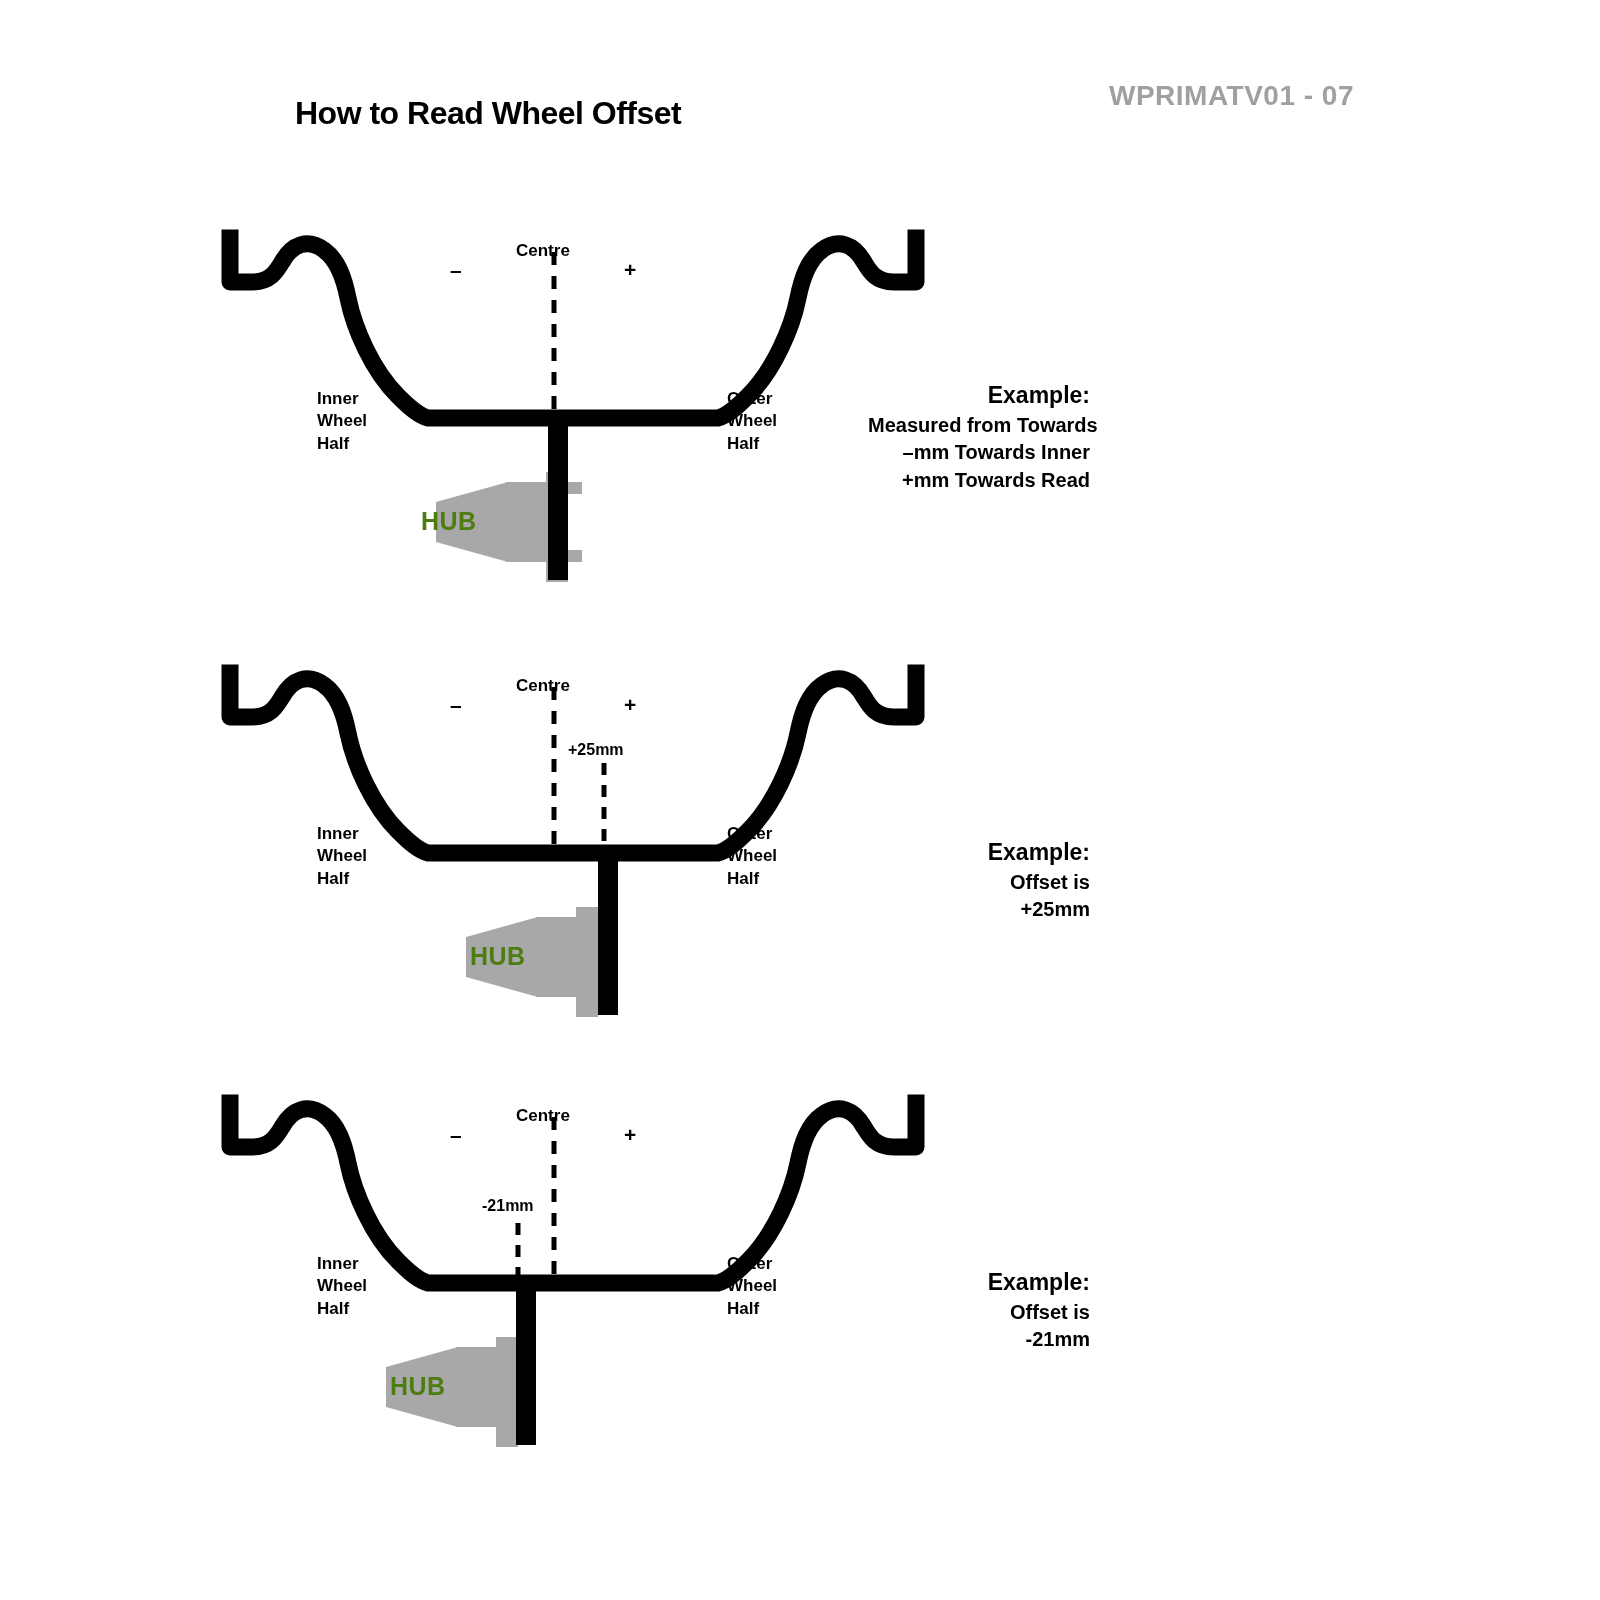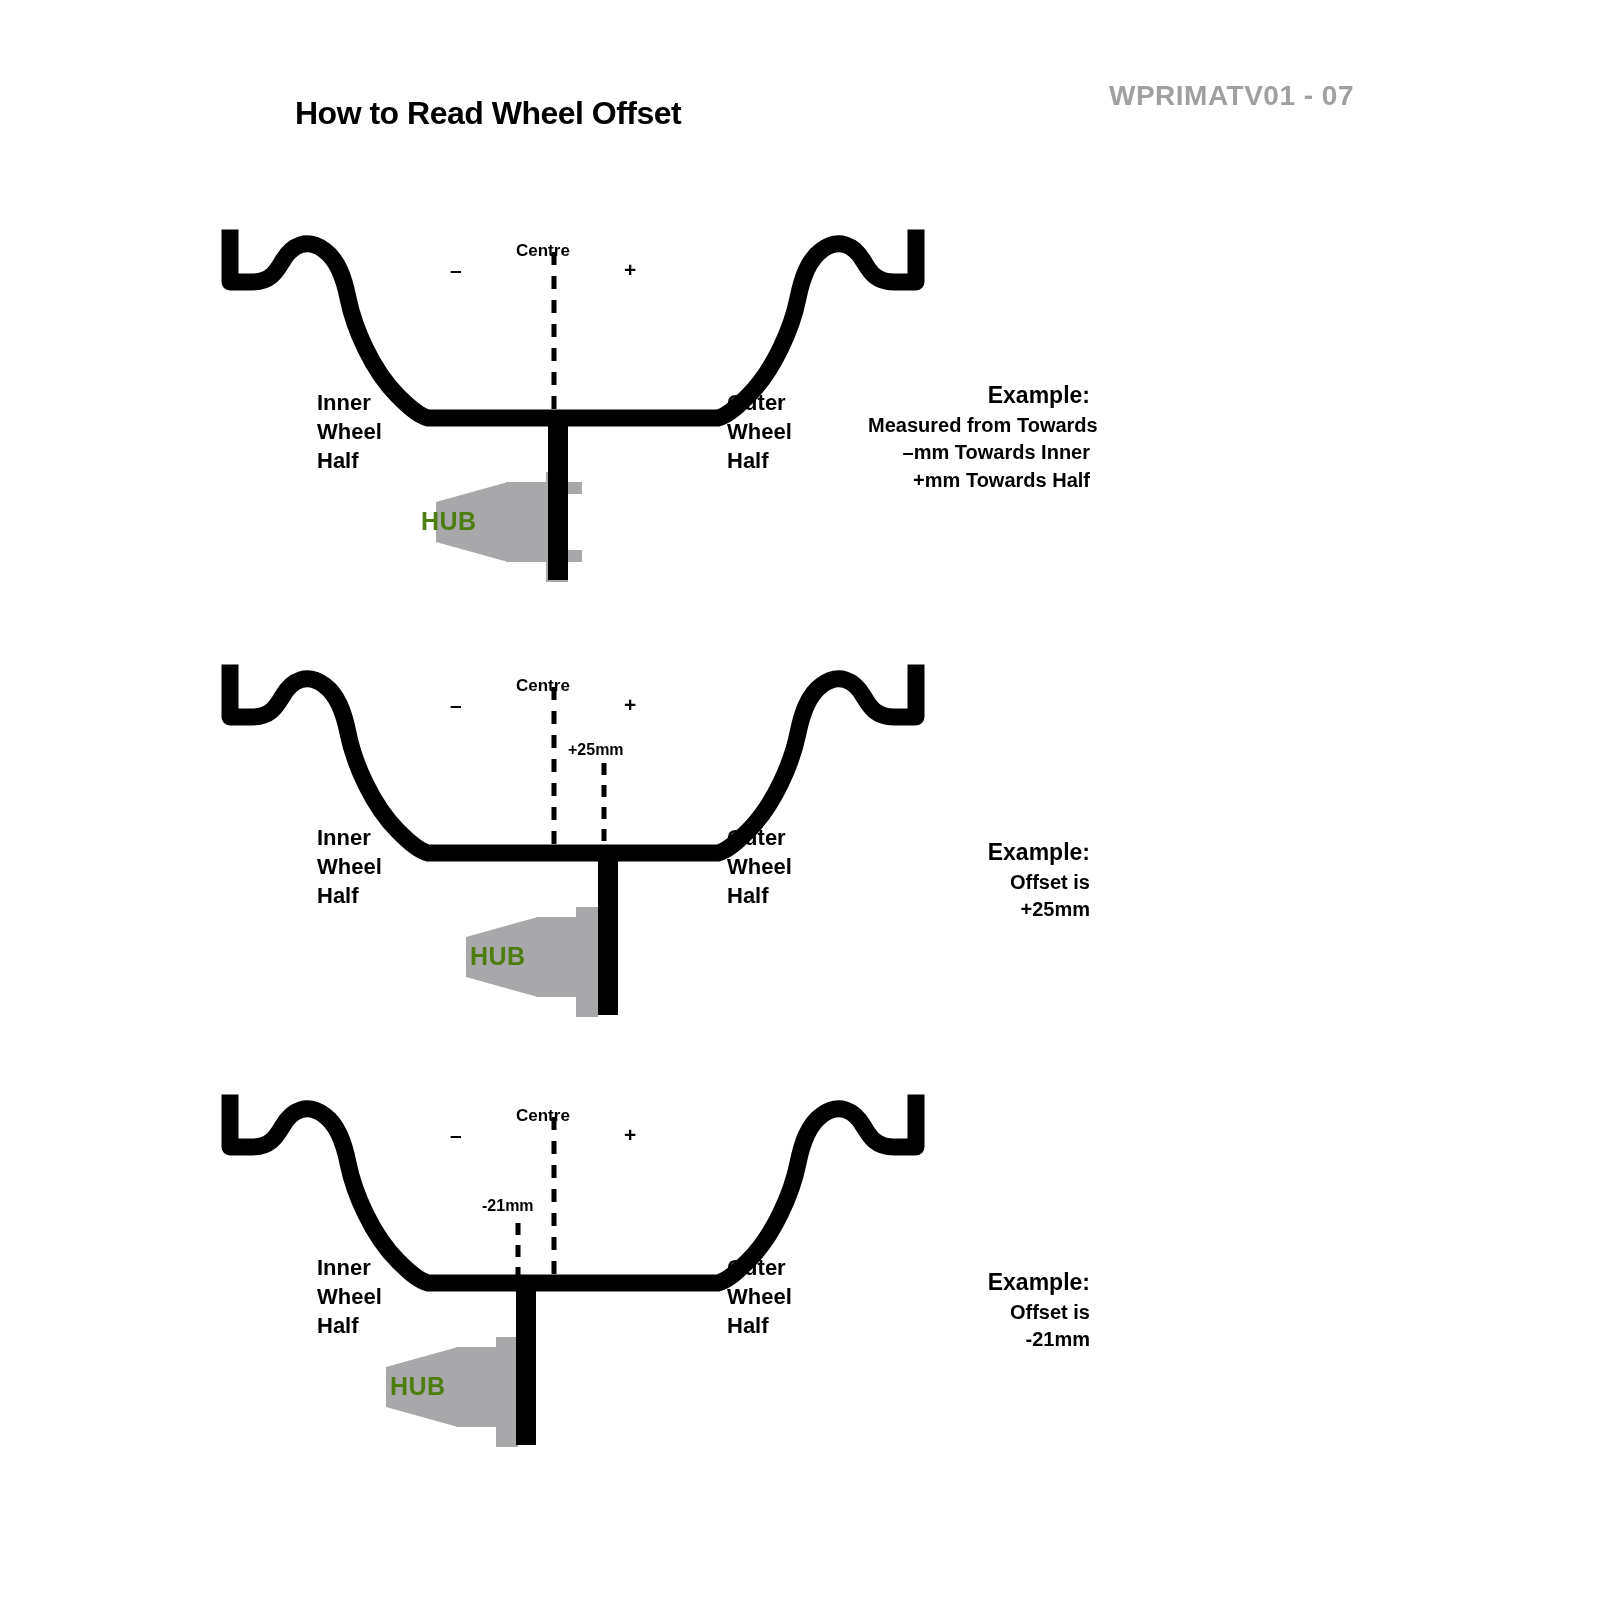--- a/index.html
+++ b/index.html
@@ -47,21 +47,21 @@
     width: 1600px;
     height: 440px;
     padding-left: 8px;
   }
   .d1 { top: 210px; }
   .d2 { top: 645px; }
   .d3 { top: 1075px; }
 
   .lbl {
     position: absolute;
-    font-size: 22px;
+    font-size: 17px;
     font-weight: bold;
     line-height: 1.32;
     white-space: nowrap;
   }
   .lbl-centre {
     font-size: 17px;
     font-weight: bold;
   }
   .sign {
     position: absolute;
@@ -135,21 +135,21 @@
       <span>Wheel</span><br>
       <span>Half</span>
     </div>
 
     <div class="hubtext" style="left:421px; top:297px;">HUB</div>
 
     <div class="example" style="left:868px; top:170px; width:222px;">
       <div class="exline0">Example:</div>
       <div>Measured from Towards</div>
       <div>–mm Towards Inner</div>
-      <div>+mm Towards Half</div>
+      <div>+mm Towards Read</div>
     </div>
   </div>
 
   <div class="diagram d2">
     <svg width="1600" height="440" viewBox="0 0 1600 440">
       <path d="M 222,28 L 222,72 L 244,72 C 262,72 268,62 274,52 C 284,34 300,28 316,40 C 330,50 336,68 340,88 C 346,118 364,160 390,186 C 404,200 412,206 420,208 L 560,208 L 710,208 C 718,206 726,200 740,186 C 766,160 784,118 790,88 C 794,68 800,50 814,40 C 830,28 846,34 856,52 C 862,62 868,72 886,72 L 908,72 L 908,28" fill="none" stroke="#000000" stroke-width="17" stroke-linecap="square" stroke-linejoin="round"></path>
       <g>
         <polygon points="458,292 530,272 530,352 458,332" fill="#a8a8ab"></polygon>
         <rect x="528" y="272" width="42" height="80" fill="#a8a8ab"></rect>
         <rect x="568" y="262" width="22" height="110" fill="#a8a8ab"></rect>

